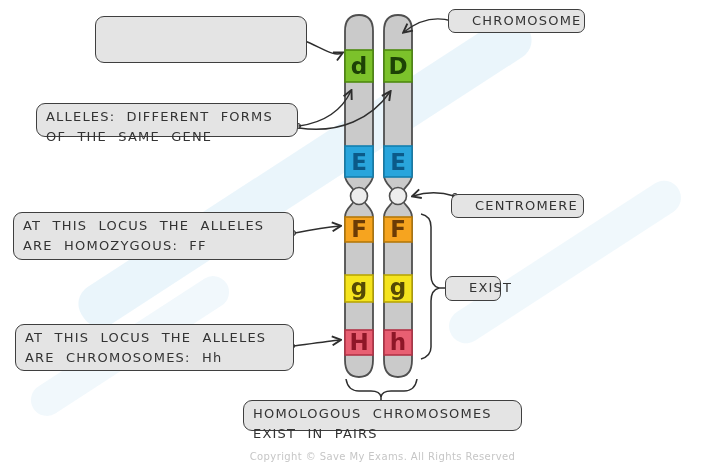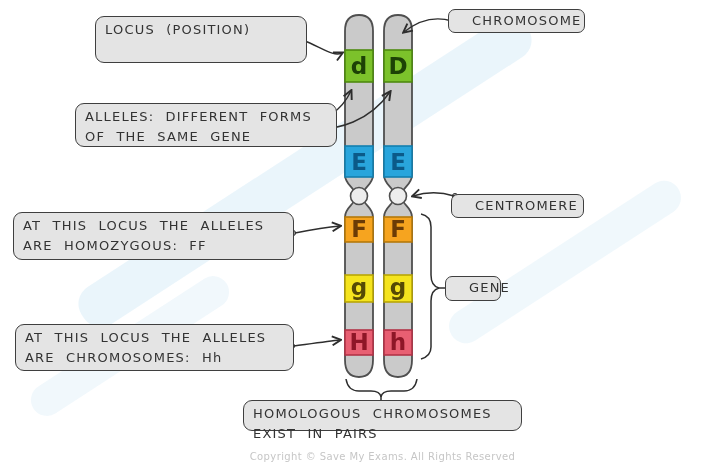--- a/index.html
+++ b/index.html
@@ -13,21 +13,21 @@
   .wm3{left:15px;top:330px;width:230px;height:32px;transform:rotate(-33deg);background:rgba(186,222,242,0.20);}
   .callout{
     position:absolute;background:#e4e4e4;border:1.7px solid #3f3f3f;border-radius:9px;
     color:#333;font-size:13px;letter-spacing:1.2px;word-spacing:6px;line-height:1.5;
     padding:3px 9px;box-sizing:border-box;white-space:nowrap;
   }
   .callout .ln{display:block;}
   .small{border-radius:7px;padding:1px 23px;text-align:center;}
   #gene-box{left:95px;top:16px;width:212px;height:47px;}
   #chromosome-box{left:448px;top:9px;width:137px;height:24px;}
-  #alleles-box{left:36px;top:103px;width:262px;height:44px;margin-left:39px;}
+  #alleles-box{left:36px;top:103px;width:262px;height:34px;}
   #centromere-box{left:451px;top:194px;width:133px;height:24px;}
   #homozygous-box{left:13px;top:212px;width:281px;height:48px;}
   #loci-box{left:445px;top:276px;width:56px;height:25px;}
   #heterozygous-box{left:15px;top:324px;width:279px;height:47px;}
   #homologous-box{left:243px;top:400px;width:279px;height:31px;}
   #copyright{
     position:absolute;left:230px;top:451px;width:305px;text-align:center;
     color:#c6c6c6;font-size:10px;letter-spacing:0.4px;
   }
   svg{position:absolute;left:0;top:0;}
@@ -117,21 +117,20 @@
     <path class="arrow" marker-end="url(#ah)" d="M294,346 C316,343 330,341 340,340"></path>
 
     <path class="brace" d="M421,214 Q431,216 431,227 L431,275 Q431,286 439,288 Q431,290 431,301 L431,347 Q431,356 421,359"></path>
     <path class="brace" d="M439,288 L445,288"></path>
 
     <path class="brace" d="M346,379 Q348,391 359,391 L371,391 Q380,391 381,397 Q382,391 391,391 L404,391 Q415,391 417,379"></path>
     <path class="brace" d="M381,396 L381,400"></path>
   </svg>
 
   <div class="callout" id="gene-box">
-    <span class="ln">LOCUS (POSITION)</span>
   </div>
 
   <div class="callout small" id="chromosome-box">
     <span>CHROMOSOME</span>
   </div>
 
   <div class="callout" id="alleles-box">
     <span class="ln">ALLELES: DIFFERENT FORMS</span>
     <span class="ln">OF THE SAME GENE</span>
   </div>
@@ -139,21 +138,21 @@
   <div class="callout small" id="centromere-box">
     <span>CENTROMERE</span>
   </div>
 
   <div class="callout" id="homozygous-box">
     <span class="ln">AT THIS LOCUS THE ALLELES</span>
     <span class="ln">ARE HOMOZYGOUS: FF</span>
   </div>
 
   <div class="callout small" id="loci-box">
-    <span>GENE</span>
+    <span>EXIST</span>
   </div>
 
   <div class="callout" id="heterozygous-box">
     <span class="ln">AT THIS LOCUS THE ALLELES</span>
     <span class="ln">ARE CHROMOSOMES: Hh</span>
   </div>
 
   <div class="callout" id="homologous-box">
     <span class="ln">HOMOLOGOUS CHROMOSOMES</span>
     <span class="ln">EXIST IN PAIRS</span>

